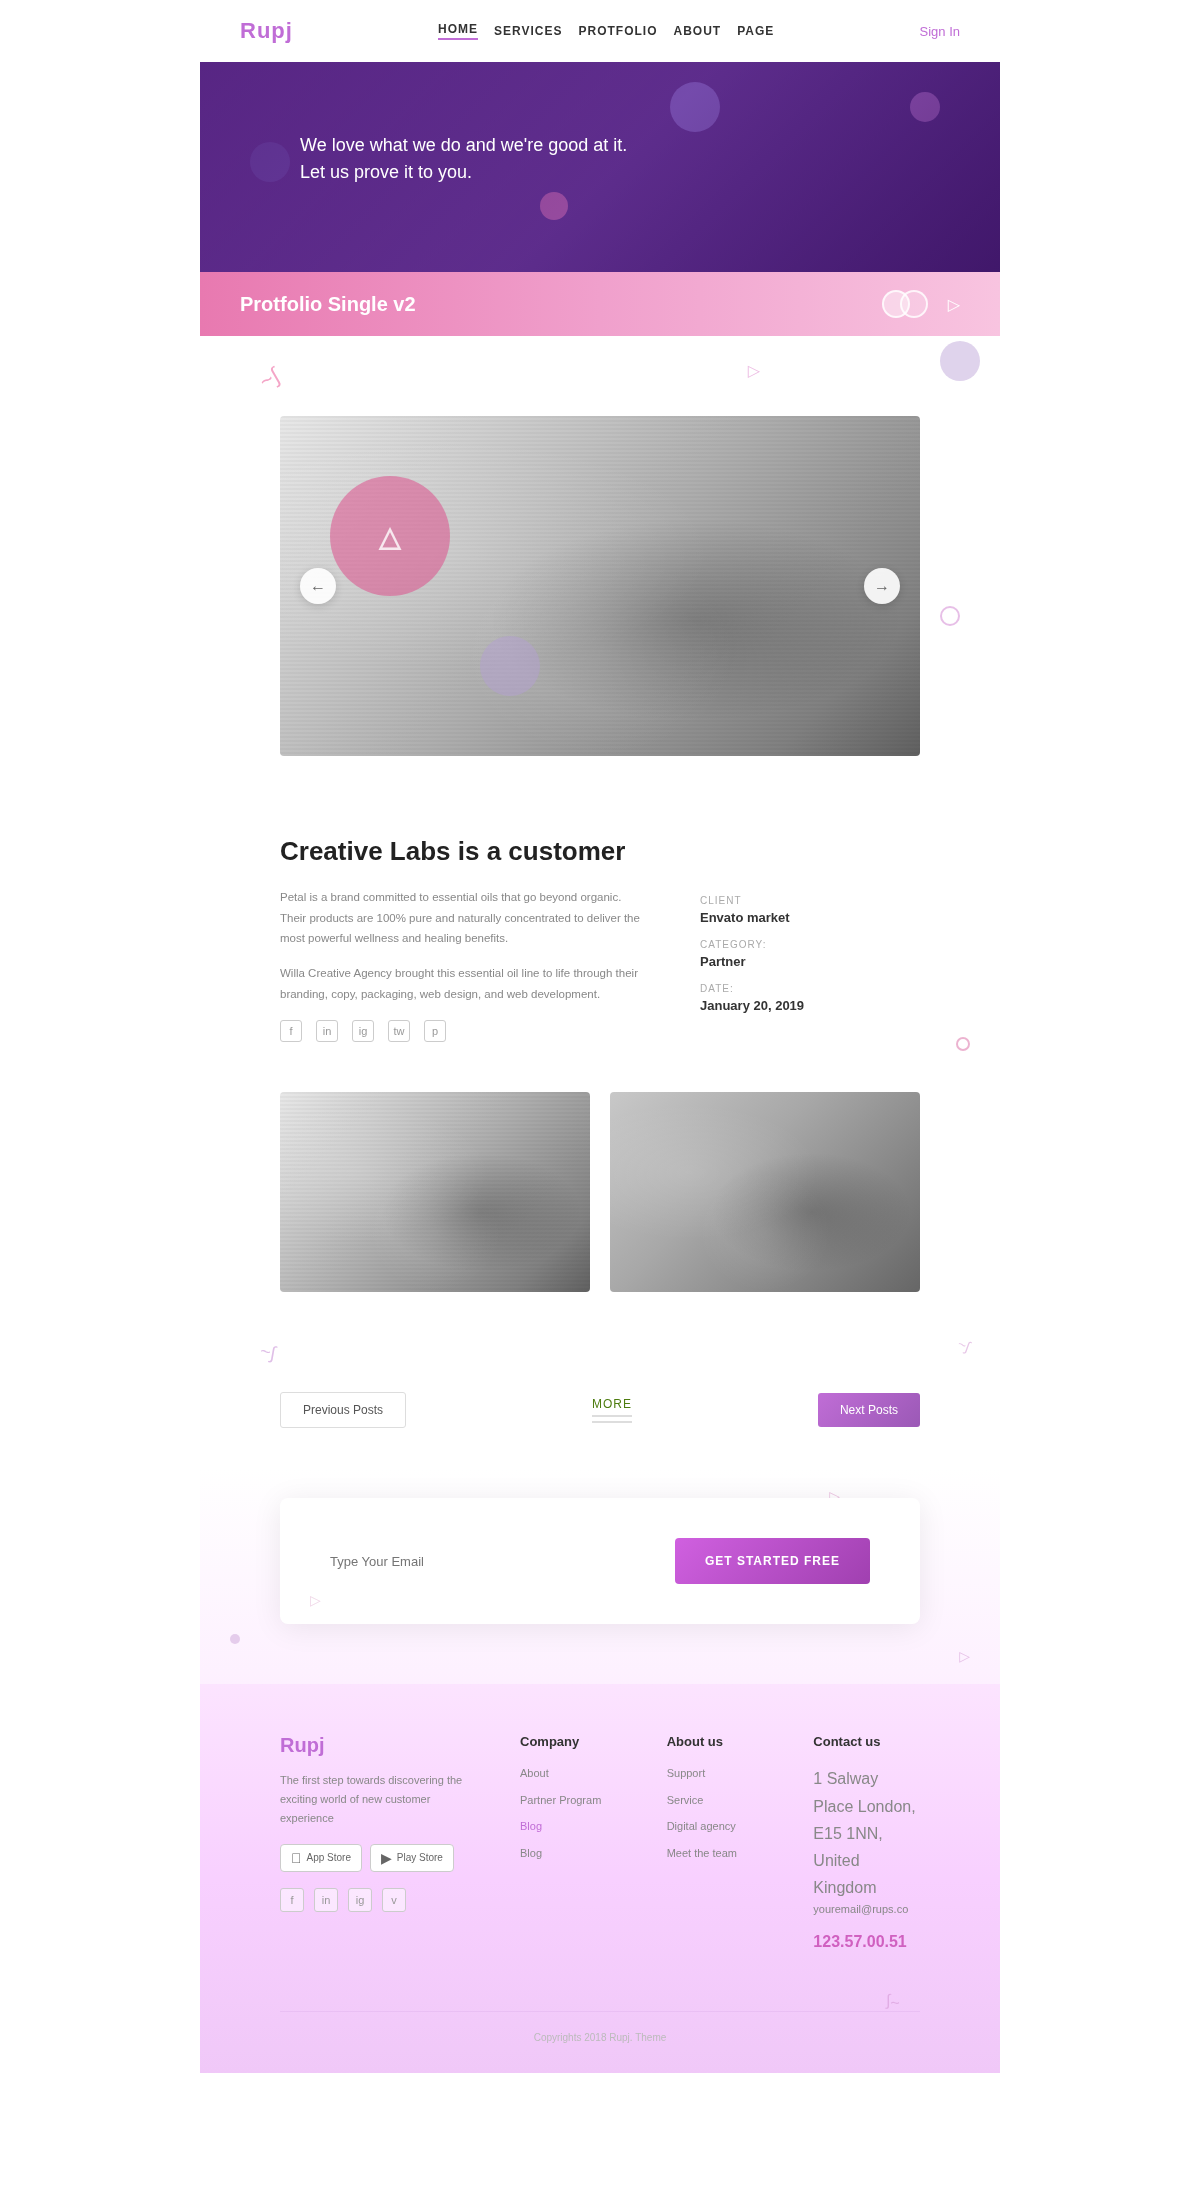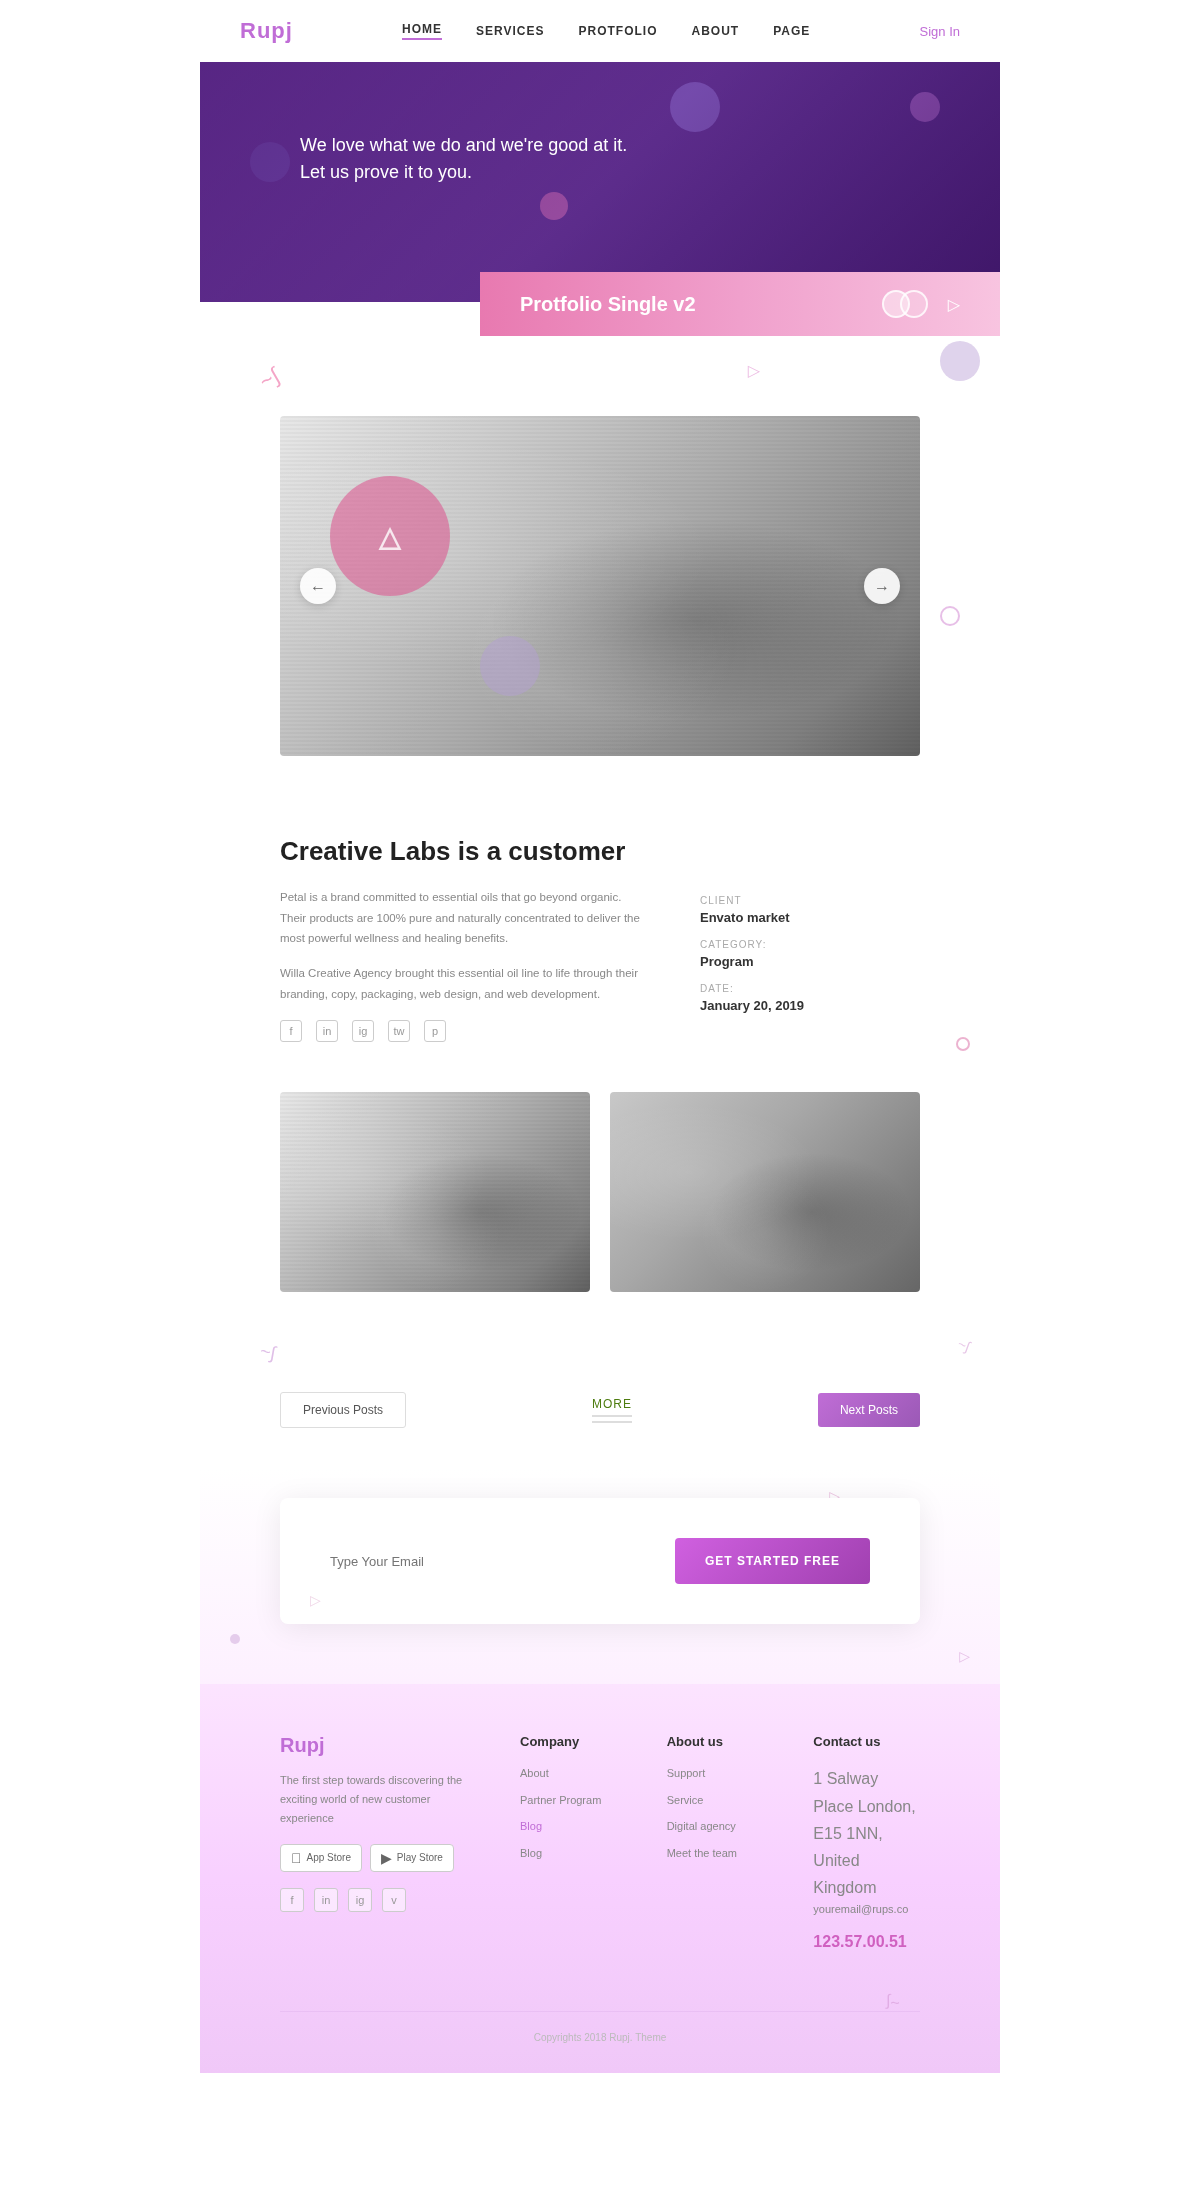--- a/index.html
+++ b/index.html
@@ -4,21 +4,21 @@
   <style>
     * { margin: 0; padding: 0; box-sizing: border-box; }
     body { font-family: 'Segoe UI', Arial, sans-serif; background: #fff; width: 800px; margin: 0 auto; overflow-x: hidden; }
 
     
     .navbar {
       display: flex; align-items: center; justify-content: space-between;
       padding: 18px 40px; background: #fff; position: relative; z-index: 10;
     }
     .nav-logo { color: #c06dd6; font-size: 22px; font-weight: 700; letter-spacing: 1px; }
-    .nav-links { display: flex; gap: 34px; align-items: center; }
+    .nav-links { display: flex; gap: 16px; align-items: center; }
     .nav-links a {
       font-size: 12px; font-weight: 600; letter-spacing: 1px;
       color: #333; text-decoration: none; text-transform: uppercase;
     }
     .nav-links a.active { color: #333; border-bottom: 2px solid #c06dd6; padding-bottom: 2px; }
     .nav-signin { color: #c06dd6; font-size: 13px; font-weight: 500; cursor: pointer; }
 
     
     .hero {
       position: relative; height: 240px; overflow: hidden;
@@ -38,21 +38,21 @@
 
     
     .deco-circle {
       position: absolute; border-radius: 50%; opacity: 0.7;
     }
 
     
     .portfolio-banner {
       background: linear-gradient(90deg, #e879b0 0%, #f0a0cc 50%, #f8c4e0 100%);
       display: flex; align-items: center; justify-content: space-between;
-      padding: 18px 40px; margin-left: 280px; margin-top: -30px; position: relative; z-index: 5;
+      padding: 18px 40px; margin-top: -30px; position: relative; z-index: 5;
     }
     .portfolio-banner h3 { color: #fff; font-size: 20px; font-weight: 600; }
     .portfolio-banner-icons { display: flex; align-items: center; gap: 8px; }
     .twin-circles {
       display: flex; align-items: center;
     }
     .twin-circle {
       width: 28px; height: 28px; border-radius: 50%; border: 2px solid rgba(255,255,255,0.8);
     }
     .twin-circle:first-child { background: rgba(255,255,255,0.4); margin-right: -10px; }
@@ -303,21 +303,21 @@
           <div class="social-icon">in</div>
           <div class="social-icon">ig</div>
           <div class="social-icon">tw</div>
           <div class="social-icon">p</div>
         </div>
       </div>
       <div class="content-right">
         <div class="meta-label">CLIENT</div>
         <div class="meta-value">Envato market</div>
         <div class="meta-label light">Category:</div>
-        <div class="meta-value">Program</div>
+        <div class="meta-value">Partner</div>
         <div class="meta-label light">Date:</div>
         <div class="meta-value">January 20, 2019</div>
 
         <div style="position:absolute;right:30px;top:50%;width:14px;height:14px;border-radius:50%;border:2px solid #e080b0;opacity:0.6;"></div>
       </div>
     </div>
   </section>
 
   <div class="gallery-section">
     <div class="gallery-item gallery-item-1">

